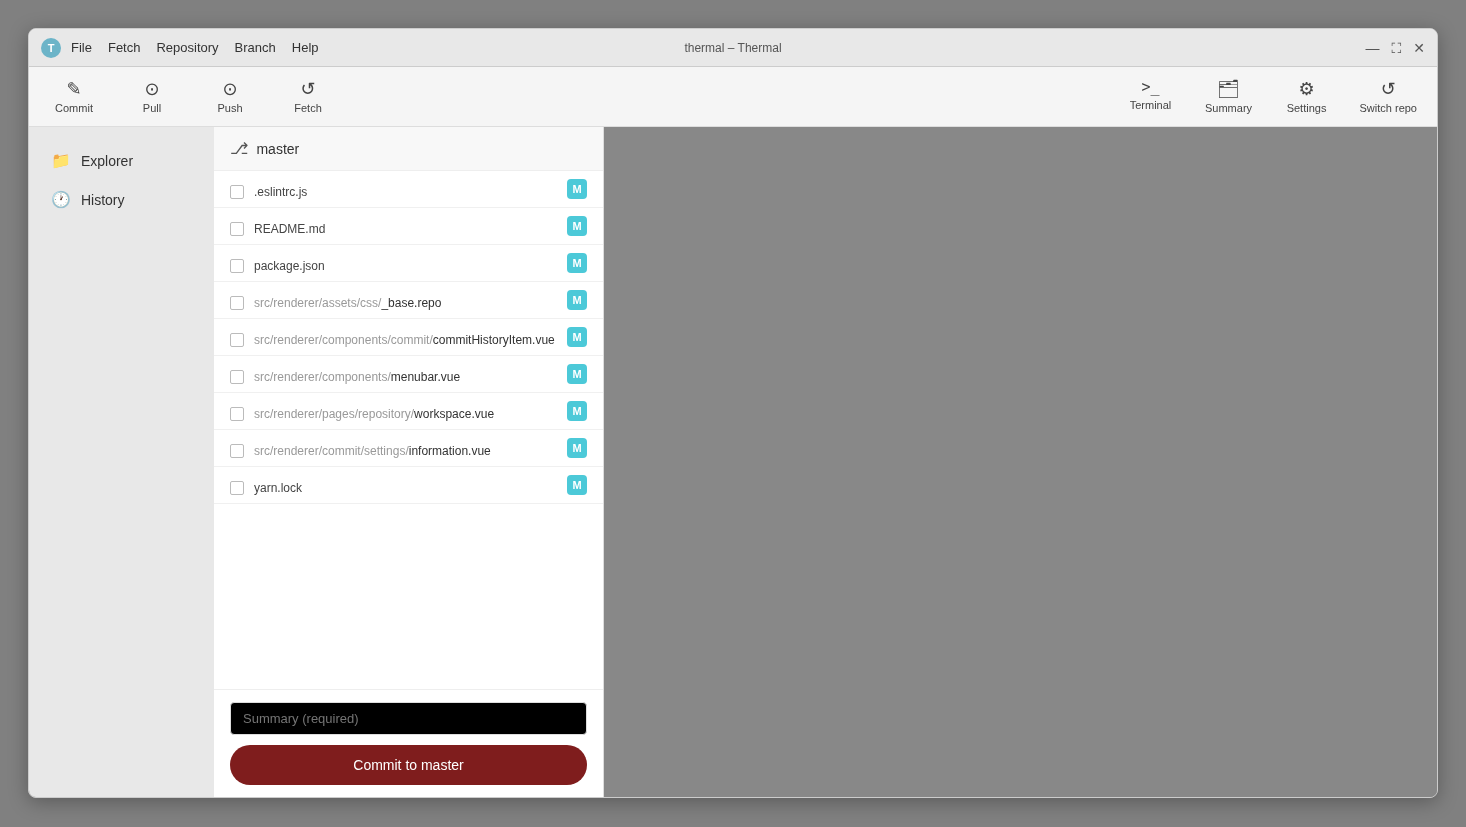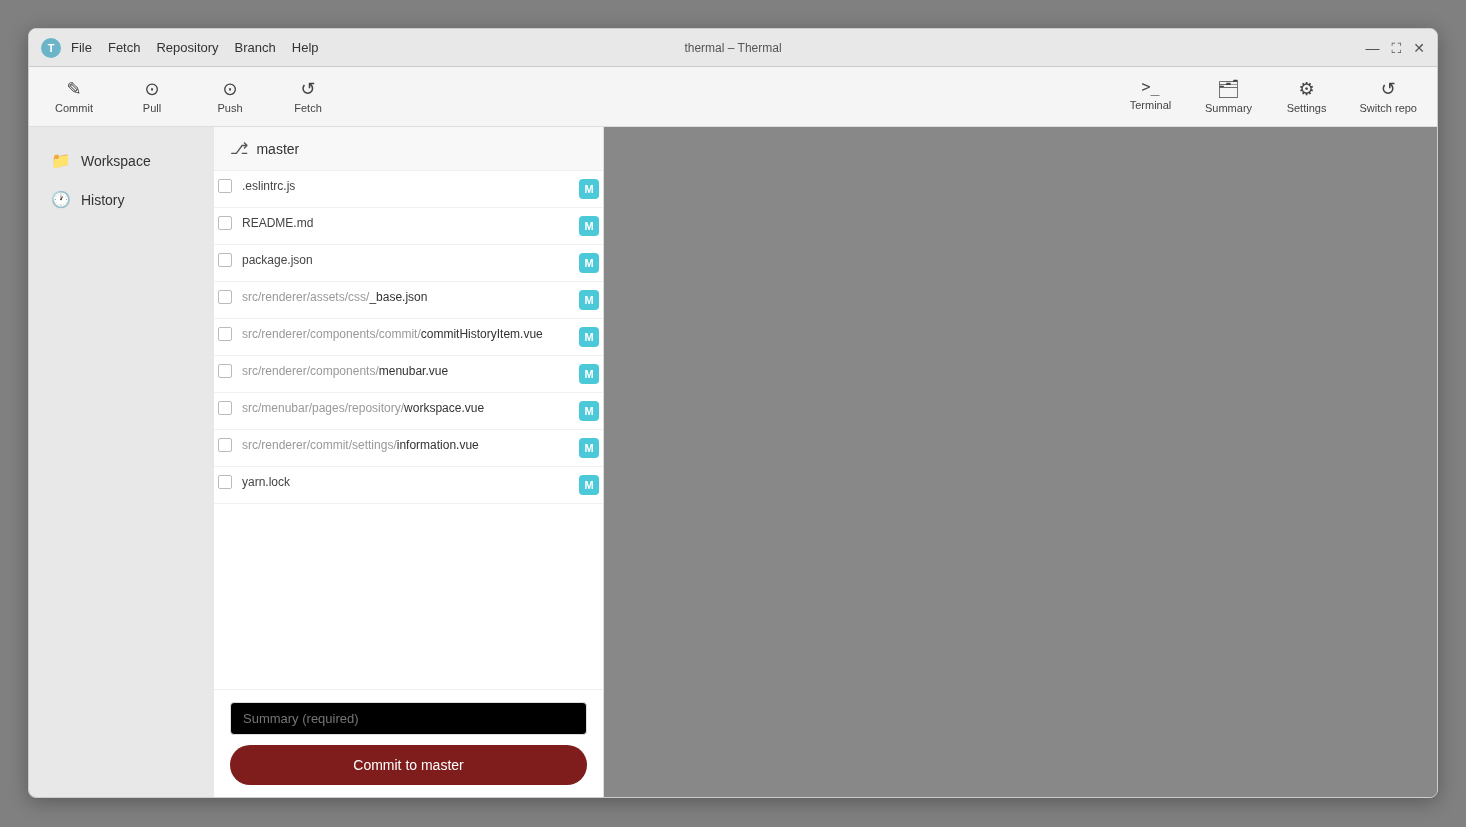--- a/index.html
+++ b/index.html
@@ -170,22 +170,22 @@
       color: #333;
     }
 
     
     .file-list {
       flex: 1;
       overflow-y: auto;
     }
     .file-item {
       display: flex;
-      align-items: flex-start;
-      padding: 8px 4px;
+      align-items: flex-end;
+      padding: 8px 16px;
       border-bottom: 1px solid #f0f0f0;
       cursor: pointer;
     }
     .file-checkbox {
       width: 14px;
       height: 14px;
       border: 1px solid #bbb;
       border-radius: 2px;
       margin-right: 10px;
       background: #fff;
@@ -312,21 +312,21 @@
         <span class="toolbar-label">Switch repo</span>
       </div>
     </div>
   </div>
 
   <div class="main-content">
 
     <div class="sidebar">
       <div class="sidebar-item">
         <span class="sidebar-item-icon">📁</span>
-        <span>Workspace</span>
+        <span>Explorer</span>
       </div>
       <div class="sidebar-item">
         <span class="sidebar-item-icon">🕐</span>
         <span>History</span>
       </div>
     </div>
 
     <div class="panel">
 
       <div class="branch-header">
@@ -345,36 +345,36 @@
             <span class="file-name">README.md</span>
             <div class="file-badge">M</div>
           </div>
           <div class="file-item">
             <div class="file-checkbox"></div>
             <span class="file-name">package.json</span>
             <div class="file-badge">M</div>
           </div>
           <div class="file-item">
             <div class="file-checkbox"></div>
-            <span class="file-name"><span class="dim">src/renderer/assets/css/</span><span class="highlight">_base.json</span></span>
+            <span class="file-name"><span class="dim">src/renderer/assets/css/</span><span class="highlight">_base.repo</span></span>
             <div class="file-badge">M</div>
           </div>
           <div class="file-item">
             <div class="file-checkbox"></div>
             <span class="file-name"><span class="dim">src/renderer/components/commit/</span><span class="highlight">commitHistoryItem.vue</span></span>
             <div class="file-badge">M</div>
           </div>
           <div class="file-item">
             <div class="file-checkbox"></div>
             <span class="file-name"><span class="dim">src/renderer/components/</span><span class="highlight">menubar.vue</span></span>
             <div class="file-badge">M</div>
           </div>
           <div class="file-item">
             <div class="file-checkbox"></div>
-            <span class="file-name"><span class="dim">src/menubar/pages/repository/</span><span class="highlight">workspace.vue</span></span>
+            <span class="file-name"><span class="dim">src/renderer/pages/repository/</span><span class="highlight">workspace.vue</span></span>
             <div class="file-badge">M</div>
           </div>
           <div class="file-item">
             <div class="file-checkbox"></div>
             <span class="file-name"><span class="dim">src/renderer/commit/settings/</span><span class="highlight">information.vue</span></span>
             <div class="file-badge">M</div>
           </div>
           <div class="file-item">
             <div class="file-checkbox"></div>
             <span class="file-name">yarn.lock</span>

